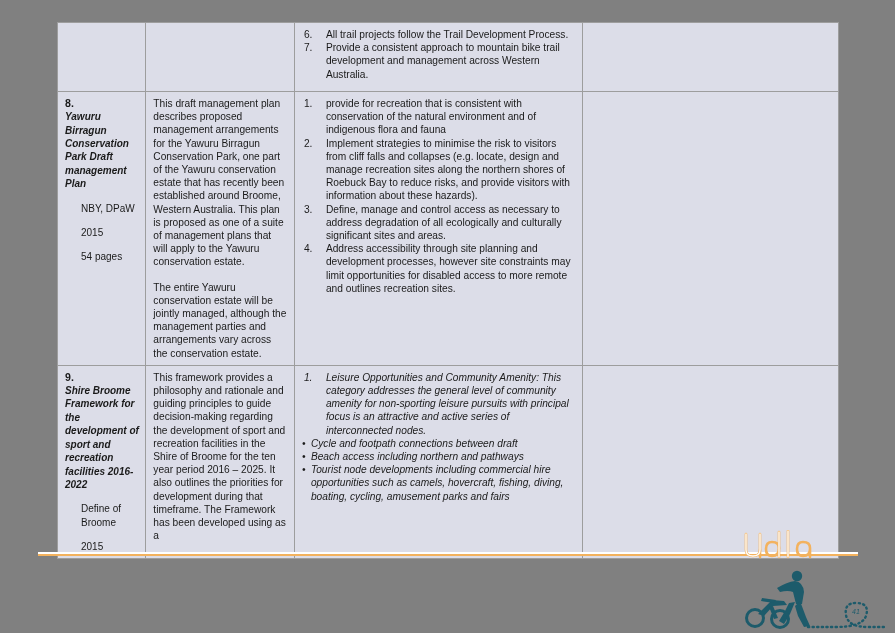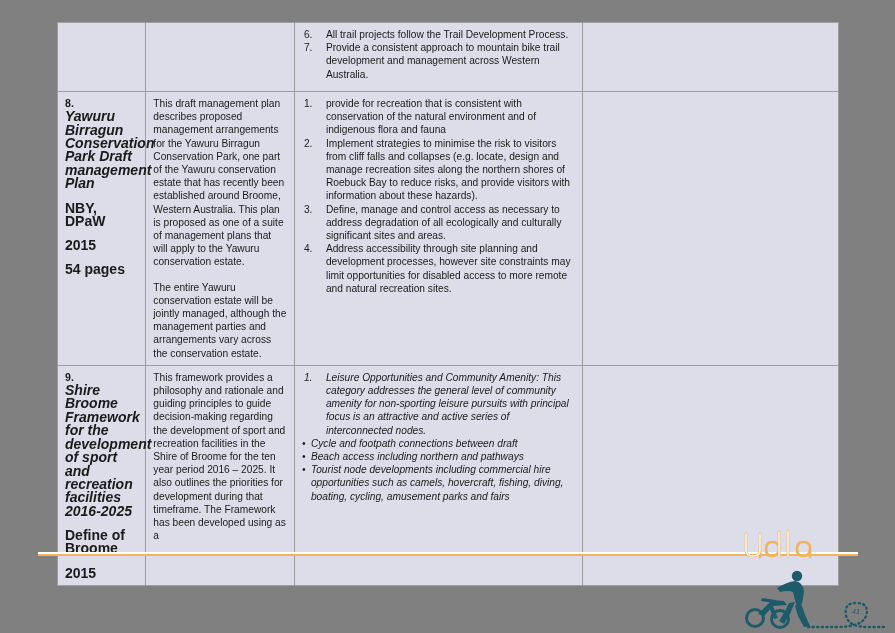--- a/index.html
+++ b/index.html
@@ -88,27 +88,28 @@
   }
 
   
   .entry-num {
     font-weight: bold;
     font-size: 10.6px;
   }
   .entry-title {
     font-weight: bold;
     font-style: italic;
-    font-size: 14px;
+    font-size: 10px;
     line-height: 13.4px;
   }
   .entry-meta {
-    font-weight: bold;
-    font-size: 14px;
+    font-weight: normal;
+    font-size: 10px;
     margin-top: 11px;
+    margin-left: 16px;
   }
   .para { margin: 0; }
   .para + .para { margin-top: 12px; }
 
   
   #footer-rule {
     position: absolute;
     left: 38px;
     top: 552px;
     width: 820px;
@@ -205,31 +206,31 @@
             <li>
               <span class="num">2.</span>
               <span>Implement strategies to minimise the risk to visitors from cliff falls and collapses (e.g. locate, design and manage recreation sites along the northern shores of Roebuck Bay to reduce risks, and provide visitors with information about these hazards).</span>
             </li>
             <li>
               <span class="num">3.</span>
               <span>Define, manage and control access as necessary to address degradation of all ecologically and culturally significant sites and areas.</span>
             </li>
             <li>
               <span class="num">4.</span>
-              <span>Address accessibility through site planning and development processes, however site constraints may limit opportunities for disabled access to more remote and natural recreation sites.</span>
+              <span>Address accessibility through site planning and development processes, however site constraints may limit opportunities for disabled access to more remote and outlines recreation sites.</span>
             </li>
           </ol>
         </td>
         <td></td>
       </tr>
 
       <tr class="row-lav">
         <td>
           <div class="entry-num">9.</div>
-          <div class="entry-title">Shire Broome Framework for the development of sport and recreation facilities 2016-2025</div>
+          <div class="entry-title">Shire Broome Framework for the development of sport and recreation facilities 2016-2022</div>
           <div class="entry-meta">Define of Broome</div>
           <div class="entry-meta">2015</div>
         </td>
         <td>
           <p class="para">This framework provides a philosophy and rationale and guiding principles to guide decision-making regarding the development of sport and recreation facilities in the Shire of Broome for the ten year period 2016 – 2025. It also outlines the priorities for development during that timeframe. The Framework has been developed using as a</p>
         </td>
         <td>
           <ol class="numlist italic">
             <li>
               <span class="num">1.</span>

